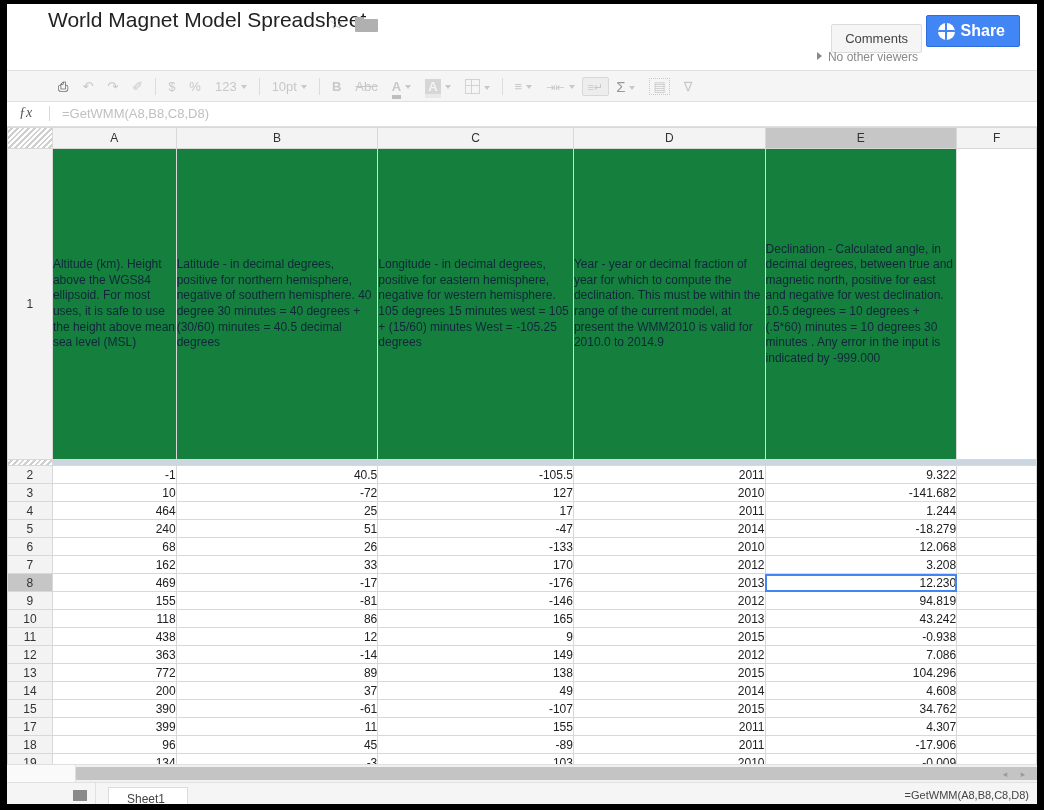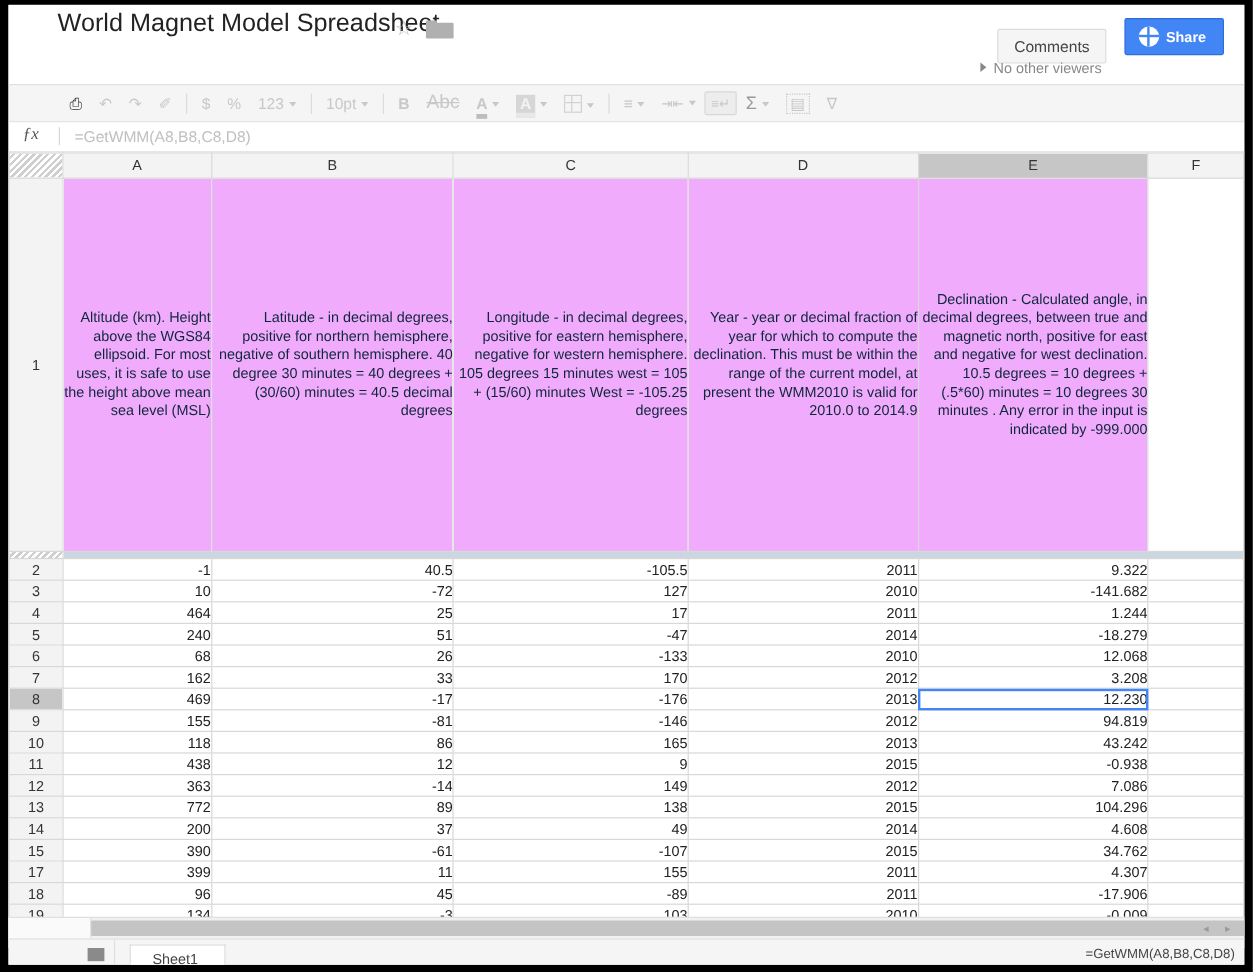--- a/index.html
+++ b/index.html
@@ -38,21 +38,21 @@
   .menu-item.viewonly{color:#888;margin-left:16px;cursor:default;}
 
   .btn-comments{
     position:absolute;right:115px;top:20px;
     font-size:13px;color:#444;background:#f5f5f5;
     border:1px solid #dcdcdc;border-radius:2px;
     padding:6px 13px;cursor:pointer;
   }
   .btn-share{
     position:absolute;right:17px;top:11px;
-    font-size:12px;font-weight:bold;color:#fff;background:#4285f4;
+    font-size:16px;font-weight:bold;color:#fff;background:#4285f4;
     border:1px solid #2f6ddb;border-radius:2px;
     padding:6px 14px 6px 11px;cursor:pointer;white-space:nowrap;
   }
   .globe{
     display:inline-block;width:17px;height:17px;border-radius:50%;
     background:#fff;vertical-align:-4px;margin-right:6px;position:relative;overflow:hidden;
   }
   .globe:before{content:"";position:absolute;left:7px;top:0;width:2px;height:17px;background:#4285f4;}
   .globe:after{content:"";position:absolute;left:0;top:7px;width:17px;height:2px;background:#4285f4;}
 
@@ -101,22 +101,22 @@
   .corner .hatch{
     width:100%;height:100%;
     background:repeating-linear-gradient(135deg,#fff 0 2px,#cfcfcf 2px 4px);
   }
   
   .rowhead{
     width:44px;background:#f3f3f3;text-align:center;color:#333;font-size:11px;vertical-align:middle;
   }
   .rowhead.sel{background:#c6c6c6;}
   .hdrcell{
-    background:#f0abfc;color:#10263b;font-weight:bold;font-size:12.5px;
-    text-align:right;vertical-align:middle;padding:4px 6px;line-height:15.6px;
+    background:#15803d;color:#10263b;font-weight:bold;font-size:12.5px;
+    text-align:left;vertical-align:middle;padding:4px 6px;line-height:15.6px;
   }
   .datacell{background:#fff;text-align:right;padding:2px 5px;height:17px;color:#202124;font-size:12.5px;}
   td.selcell{
     outline:2px solid #4285f4;outline-offset:-2px;
   }
   .frozen-div td{border:0;padding:0;height:5px;}
   .frozen-div .hatchbar{
     height:5px;background:repeating-linear-gradient(135deg,#fff 0 2px,#cfcfcf 2px 4px);
   }
   .frozen-div .solidbar{height:5px;background:#ccd6e0;}
@@ -188,21 +188,21 @@
       <span class="tbi">↷</span>
       <span class="tbi">✐</span>
       <span class="sep"></span>
       <span class="tbi">$</span>
       <span class="tbi">%</span>
       <span class="tbi"><span>123</span><i class="caret"></i></span>
       <span class="sep"></span>
       <span class="tbi"><span>10pt</span><i class="caret"></i></span>
       <span class="sep"></span>
       <span class="tbi" style="font-weight:bold;">B</span>
-      <span class="tbi" style="font-size:16px;text-decoration:line-through;">Abc</span>
+      <span class="tbi" style="font-size:13px;text-decoration:line-through;">Abc</span>
       <span class="tbi"><span style="border-bottom:4px solid #bdbdbd;padding-bottom:1px;font-weight:bold;">A</span><i class="caret"></i></span>
       <span class="tbi"><span style="background:#d6d6d6;color:#f3f3f3;font-weight:bold;padding:0 3px;border-bottom:4px solid #e8e8e8;">A</span><i class="caret"></i></span>
       <span class="tbi"><span class="sq" style="position:relative;"><span style="position:absolute;left:5px;top:0;width:1px;height:13px;background:#d2d2d2;"></span><span style="position:absolute;left:0;top:5px;width:13px;height:1px;background:#d2d2d2;"></span></span><i class="caret"></i></span>
       <span class="sep"></span>
       <span class="tbi"><span>≡</span><i class="caret"></i></span>
       <span class="tbi"><span style="font-size:11px;">⇥⇤</span><i class="caret"></i></span>
       <span class="tbi boxed"><span style="font-size:11px;">≡<span>↵</span></span></span>
       <span class="tbi" style="font-size:15px;color:#9a9a9a;"><span>Σ</span><i class="caret"></i></span>
       <span class="tbi"><span style="border:1px dotted #c8c8c8;padding:0 3px;">▤</span></span>
       <span class="tbi">∇</span>

